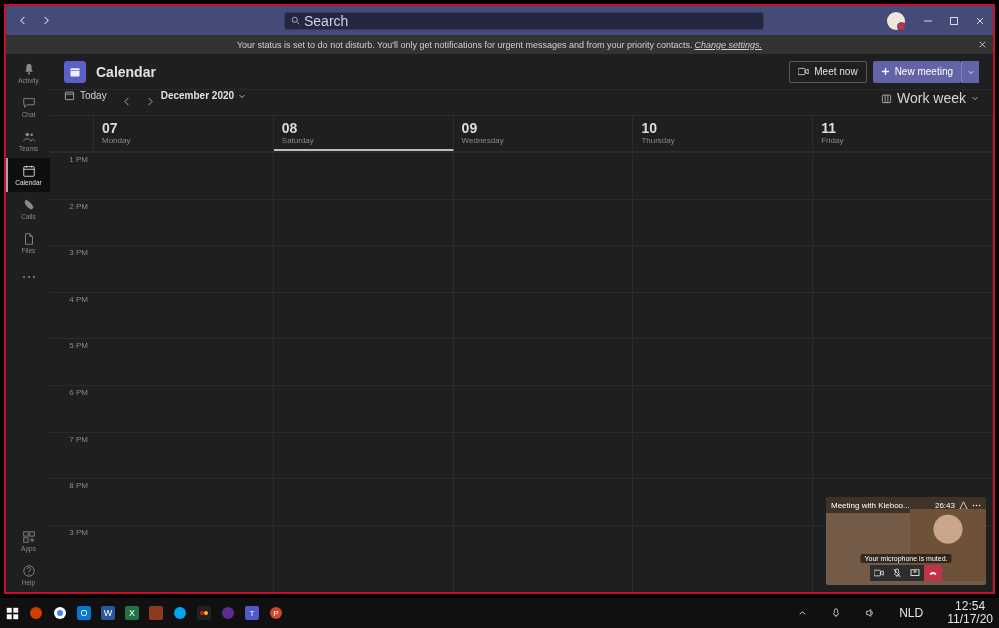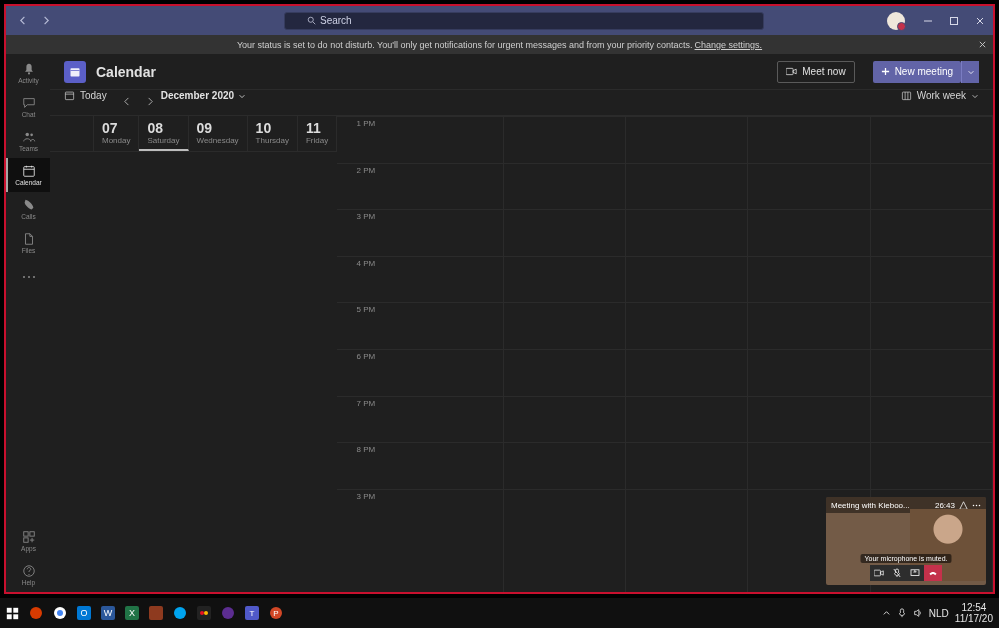--- a/index.html
+++ b/index.html
@@ -2,55 +2,55 @@
 <html><head>
 <meta charset="utf-8">
 <style>
   *{box-sizing:border-box;margin:0;padding:0;font-family:"Segoe UI",Arial,sans-serif;}
   html,body{width:999px;height:628px;background:#000;overflow:hidden;}
   .app{position:absolute;left:4px;top:4px;width:991px;height:590px;border:2px solid #c8102e;background:#1f1f1f;display:flex;flex-direction:column;}
   
   .titlebar{height:29px;background:#444b76;display:flex;align-items:center;}
   .nav-arrows{display:flex;align-items:center;gap:4px;padding-left:8px;}
   .nav-arrow{width:18px;height:18px;display:flex;align-items:center;justify-content:center;color:#b7bbd6;}
-  .search{margin-left:230px;width:480px;height:18px;background:#23273f;border:1px solid #363c5e;border-radius:3px;display:flex;align-items:center;padding:0 22px;color:#cfd2e6;font-size:10px;}
+  .search{margin-left:230px;width:480px;height:18px;background:#23273f;border:1px solid #363c5e;border-radius:3px;display:flex;align-items:center;padding:0 6px;color:#cfd2e6;font-size:14px;}
   .search svg{margin-right:4px;}
   .titlebar-right{margin-left:auto;display:flex;align-items:center;height:100%;}
   .avatar{width:18px;height:18px;border-radius:50%;background:#efe7db;margin-right:10px;position:relative;}
   .avatar::after{content:"";position:absolute;right:-1px;bottom:-1px;width:7px;height:7px;border-radius:50%;background:#c4314b;border:1px solid #444b76;}
   .winbtn{width:26px;height:29px;display:flex;align-items:center;justify-content:center;color:#d7d9e8;}
   
   .banner{height:19px;background:#333333;display:flex;align-items:center;justify-content:center;color:#cfcfcf;font-size:9px;position:relative;}
-  .banner a{color:#cfcfcf;text-decoration:underline;margin-left:2px;}
+  .banner a{color:#cfcfcf;text-decoration:underline;margin-left:2px;font-style:italic;}
   .banner-close{position:absolute;right:6px;color:#cfcfcf;}
   
   .body{flex:1;display:flex;min-height:0;}
   
   .rail{width:44px;background:#1f1f1f;border-right:1px solid #1f1f1f;display:flex;flex-direction:column;align-items:center;padding-top:2px;}
   .rail-item{width:44px;height:34px;display:flex;flex-direction:column;align-items:center;justify-content:center;color:#8a8a8a;font-size:6.5px;gap:1px;border-left:2px solid transparent;}
   .rail-item.selected{background:#0f0f0f;color:#e2e2e2;border-left:2px solid #a6a6a6;}
   .rail-item svg{display:block;}
   .rail-spacer{flex:1;}
   
   .main{flex:1;display:flex;flex-direction:column;background:#1f1f1f;min-width:0;}
   .header{height:36px;display:flex;align-items:center;padding:0 14px;border-bottom:1px solid #2b2b2b;}
   .cal-badge{width:22px;height:22px;border-radius:3px;background:#5b5fc7;display:flex;align-items:center;justify-content:center;margin-right:10px;}
   .cal-title{color:#e2e2e2;font-size:14px;font-weight:600;}
-  .header-right{margin-left:auto;display:flex;align-items:center;gap:18px;}
+  .header-right{margin-left:auto;display:flex;align-items:center;gap:6px;}
   .btn{height:22px;border-radius:2px;display:flex;align-items:center;padding:0 8px;font-size:10px;gap:5px;}
   .btn-outline{border:1px solid #5a5a5a;color:#e2e2e2;background:transparent;}
   .btn-primary{background:#6264a7;color:#fff;justify-content:center;}
   .btn-primary-split{width:18px;height:22px;background:#6264a7;border-left:1px solid #7a7cc2;display:flex;align-items:center;justify-content:center;}
   
   .toolbar{height:26px;display:flex;align-items:flex-start;padding:0 14px;border-bottom:1px solid #2b2b2b;}
   .today{display:flex;align-items:center;gap:5px;color:#d5d5d5;font-size:10px;}
   .month-nav{display:flex;align-items:center;gap:0;margin-left:10px;}
   .navbtn{width:22px;height:22px;display:flex;align-items:center;justify-content:center;color:#b8b8b8;}
   .month{margin-left:0;color:#e2e2e2;font-size:10px;font-weight:600;display:flex;align-items:center;gap:4px;}
-  .toolbar-right{margin-left:auto;display:flex;align-items:center;gap:6px;color:#d5d5d5;font-size:10px;}
+  .toolbar-right{margin-left:auto;display:flex;align-items:center;gap:6px;color:#d5d5d5;font-size:14px;}
   
   .calwrap{flex:1;display:flex;min-height:0;}
   .dayheaders{height:36px;display:flex;border-bottom:1px solid #2b2b2b;}
   .dayhead{flex:1;border-right:1px solid #2b2b2b;padding:4px 8px;}
   .dayhead .num{color:#dcdcdc;font-size:14px;font-weight:600;}
   .dayhead .name{color:#8a8a8a;font-size:8px;}
   .dayhead.today-col{border-bottom:2px solid #bdbdbd;}
   .rows{flex:1;display:flex;min-height:0;}
   .timelabels{width:44px;display:flex;flex-direction:column;}
   .timelabel{height:46.6px;color:#8a8a8a;font-size:8px;text-align:right;padding-right:6px;padding-top:2px;border-top:1px solid #2b2b2b;}
@@ -64,21 +64,21 @@
   .meeting-timer{font-size:8px;}
   .meeting-person{position:absolute;right:0;top:12px;width:76px;height:72px;background:radial-gradient(circle at 50% 28%, #caa68a 0 14px, transparent 15px),linear-gradient(#6d5139,#6d5139);border-bottom-right-radius:2px;}
   .meeting-note{position:absolute;left:50%;transform:translateX(-50%);bottom:22px;background:rgba(0,0,0,.55);padding:1px 4px;font-size:7px;border-radius:2px;white-space:nowrap;}
   .meeting-controls{position:absolute;left:50%;transform:translateX(-50%);bottom:4px;display:flex;gap:0;}
   .mc{width:18px;height:16px;background:#2d2d2d;display:flex;align-items:center;justify-content:center;}
   .mc.hang{background:#c4314b;}
   
   .taskbar{position:absolute;left:0;bottom:0;width:999px;height:30px;background:#101010;display:flex;align-items:center;}
   .tb-left{display:flex;align-items:center;height:100%;}
   .tb-item{width:24px;height:30px;display:flex;align-items:center;justify-content:center;}
-  .tb-right{margin-left:auto;display:flex;align-items:center;height:100%;color:#e6e6e6;font-size:10px;gap:6px;padding-right:6px;}
+  .tb-right{margin-left:auto;display:flex;align-items:center;height:100%;color:#e6e6e6;font-size:12px;gap:24px;padding-right:6px;}
   .tb-clock{text-align:center;line-height:1.1;}
   svg{display:block;}
 </style>
 </head>
 <body>
 
 <div class="app">
 
   <div class="titlebar">
     <div class="nav-arrows">
@@ -269,21 +269,21 @@
               </svg>
             <span>Work week</span>
             <svg width="8" height="8" viewBox="0 0 10 10">
                 <path d="M2 4l3 3 3-3" stroke="currentColor" fill="none"></path>
               </svg>
           </div>
         </div>
       </div>
 
       <div class="calwrap">
-        <div style="display:flex;flex:1;min-width:0">
+        <div style="display:flex;flex-direction:column;flex:1;min-width:0">
           <div style="display:flex">
             <div style="width:44px;height:36px;border-right:1px solid #2b2b2b;border-bottom:1px solid #2b2b2b"></div>
             <div class="dayheaders" style="flex:1" id="dayheaders">
                 <div class="dayhead">
                   <div class="num">07</div>
                   <div class="name">Monday</div>
                 </div>
                 <div class="dayhead today-col">
                   <div class="num">08</div>
                   <div class="name">Saturday</div>

